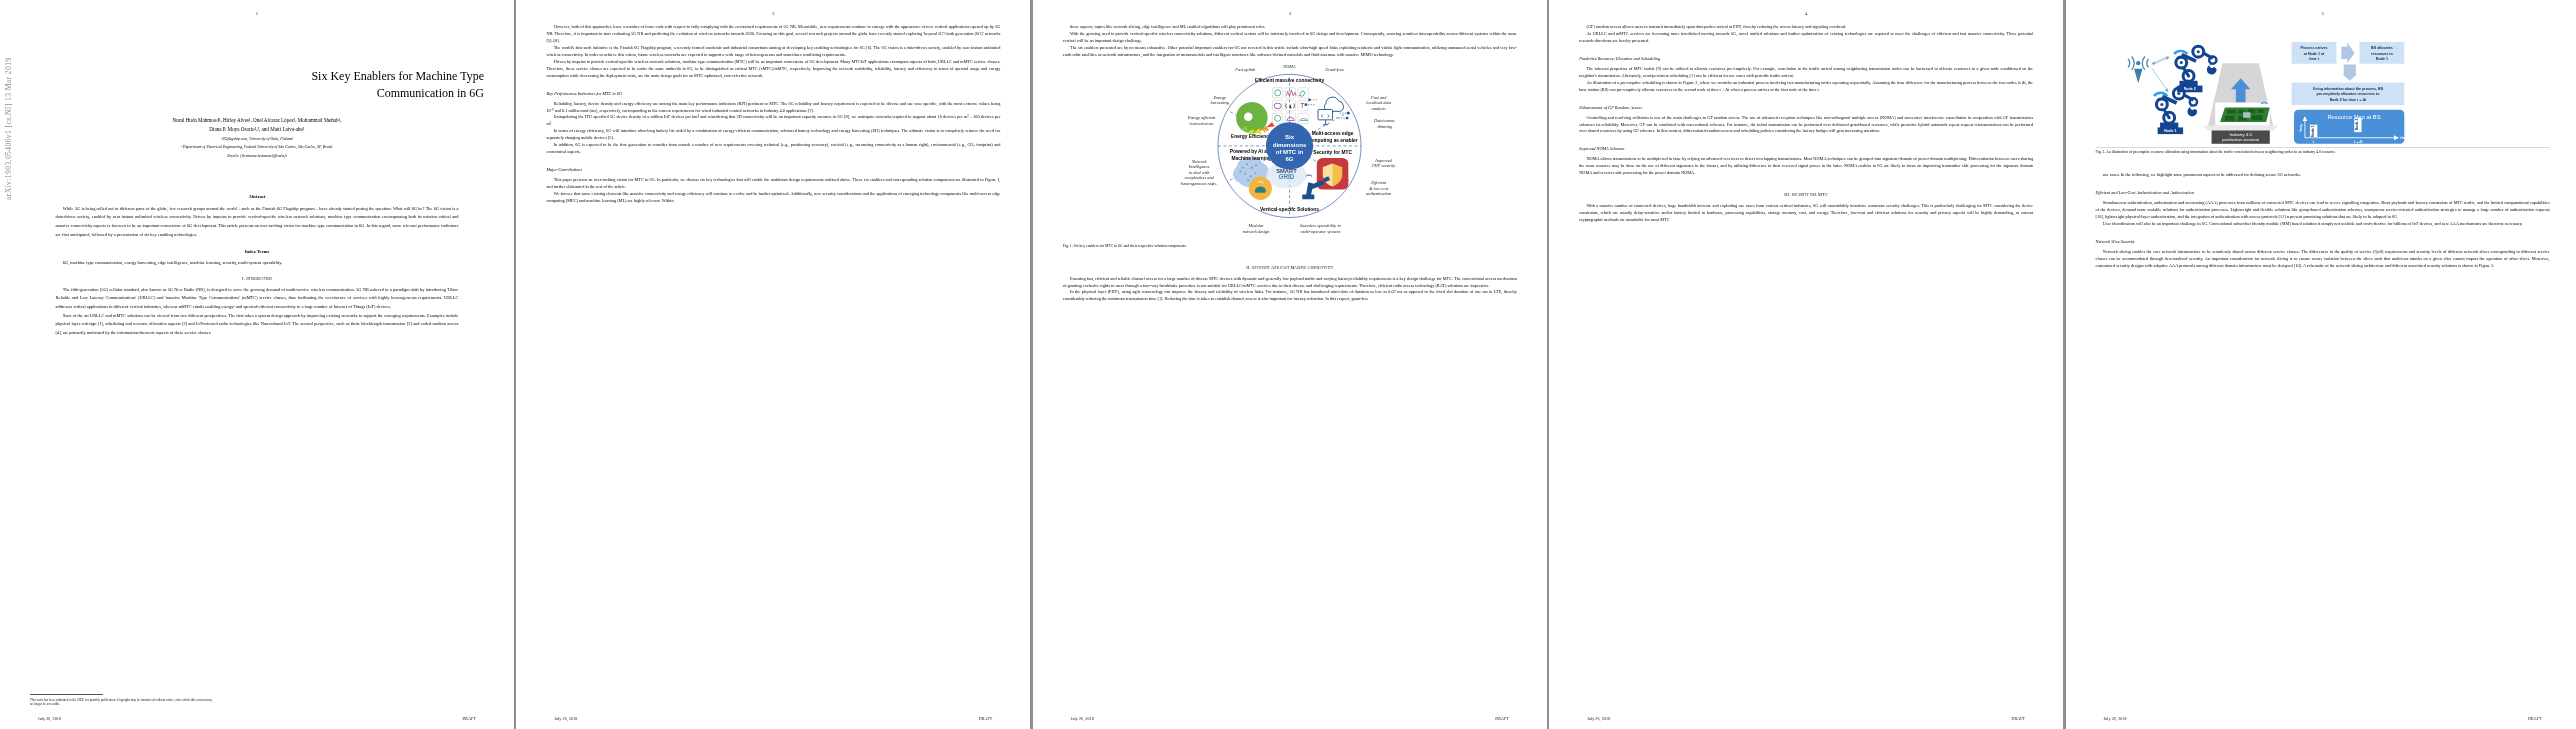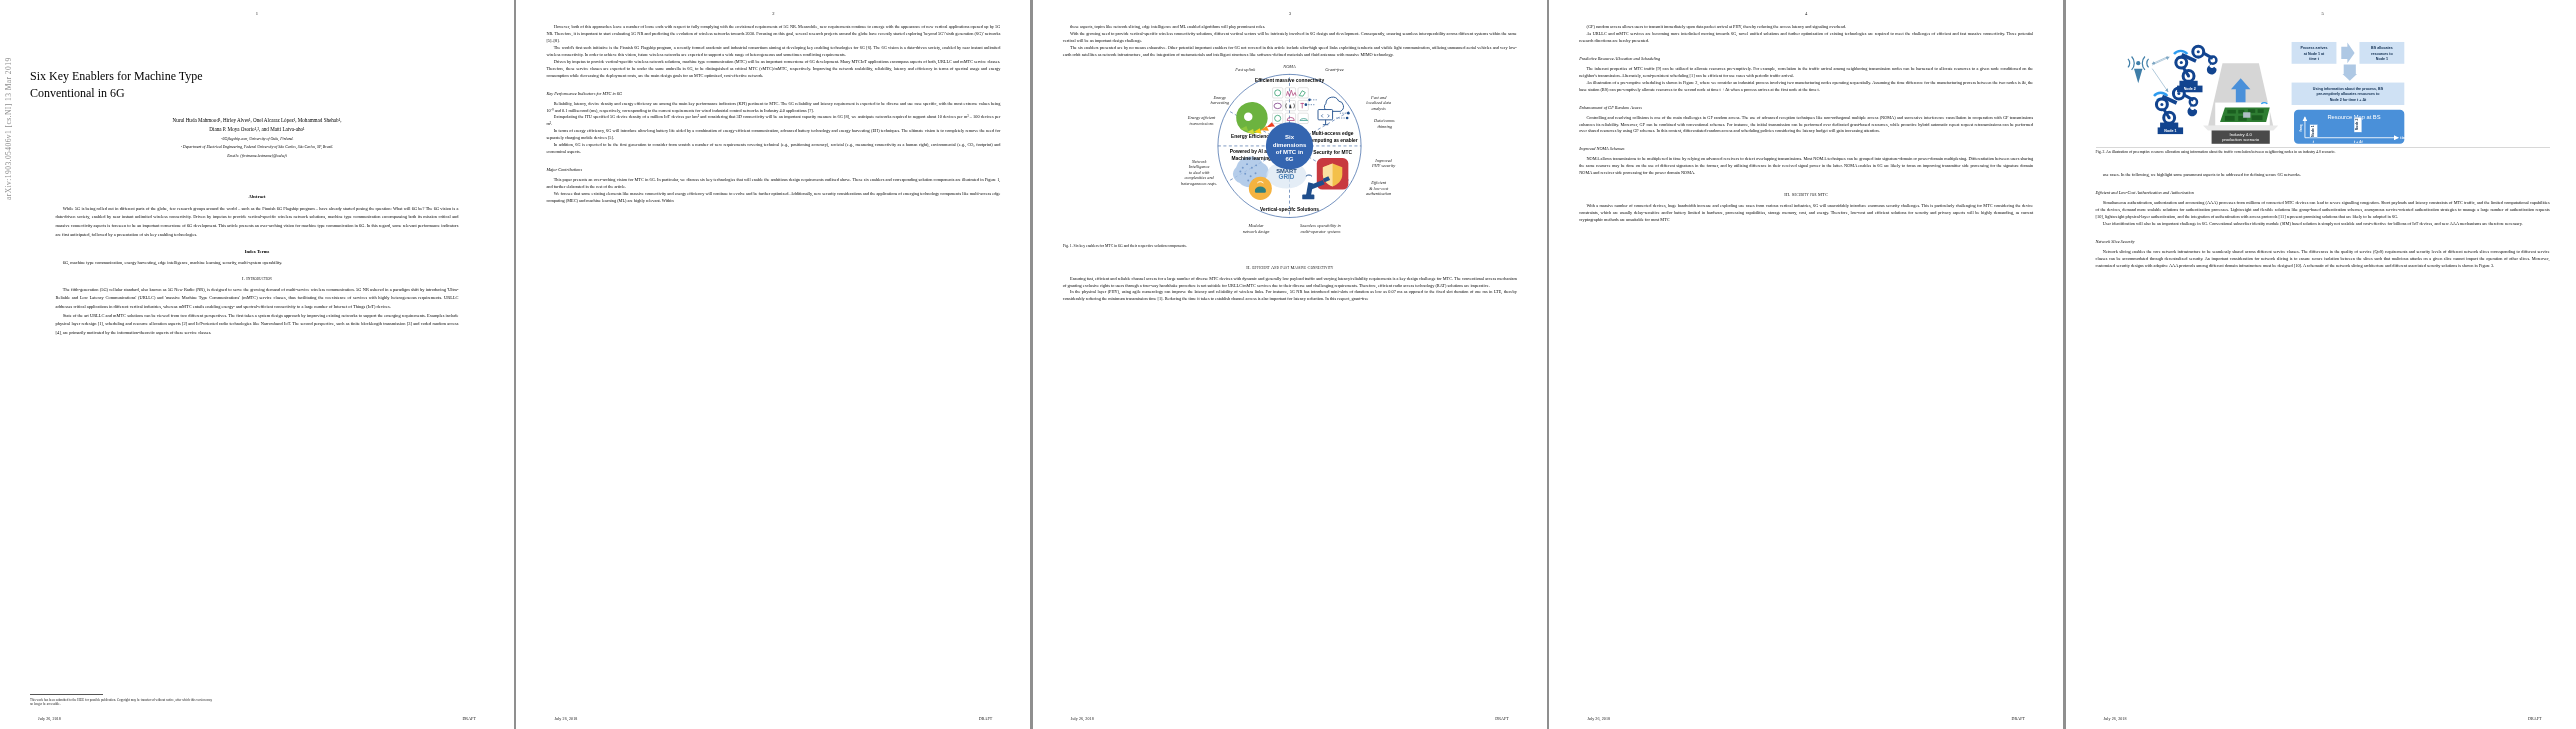--- a/index.html
+++ b/index.html
@@ -36,21 +36,21 @@
     position:absolute;top:24px;left:30px;right:30px;bottom:20.7px;
   }
   .cols{
     column-count:2;column-gap:12.8px;
     font-size:4.3px;line-height:1.62;text-align:justify;
     hyphens:auto;color:#050505;
   }
   .cols.single{column-count:1;}
   p{margin:0 0 0 0;text-indent:7.3px;}
   .title{
-    text-align:left;font-size:12px;line-height:1.45;
+    text-align:right;font-size:12px;line-height:1.45;
     margin:44px 0 0 0;font-weight:400;color:#000;
   }
   .authors{
     text-align:center;font-size:5.1px;margin-top:13.4px;line-height:1.75;color:#000;
   }
   .affil{
     text-align:center;font-size:3.9px;font-style:italic;line-height:1.7;margin-top:1.8px;color:#000;
   }
   .sec-abs{
     text-align:center;font-weight:bold;font-size:4.6px;margin:35px 0 5.5px 0;
@@ -94,21 +94,21 @@
 
 <div class="sheet">
 
   <div class="page">
     <div class="page-num">1</div>
     <div class="arxiv-stamp">arXiv:1903.05406v1  [cs.NI]  13 Mar 2019</div>
 
     <div class="body">
       <div class="title">
         <div>Six Key Enablers for Machine Type</div>
-        <div>Conventional in 6G</div>
+        <div>Communication in 6G</div>
       </div>
 
       <div class="authors">
         <div>Nurul Huda Mahmood¹, Hirley Alves¹, Onel Alcaraz López¹, Mohammad Shehab¹,</div>
         <div>Diana P. Moya Osorio¹,², and Matti Latva-aho¹</div>
       </div>
       <div class="affil">¹ 6Gflagship.com, University of Oulu, Finland.</div>
       <div class="affil">² Department of Electrical Engineering, Federal University of São Carlos, São Carlos, SP, Brazil.</div>
       <div class="affil">Emails: {firstname.lastname}@oulu.fi</div>
 

